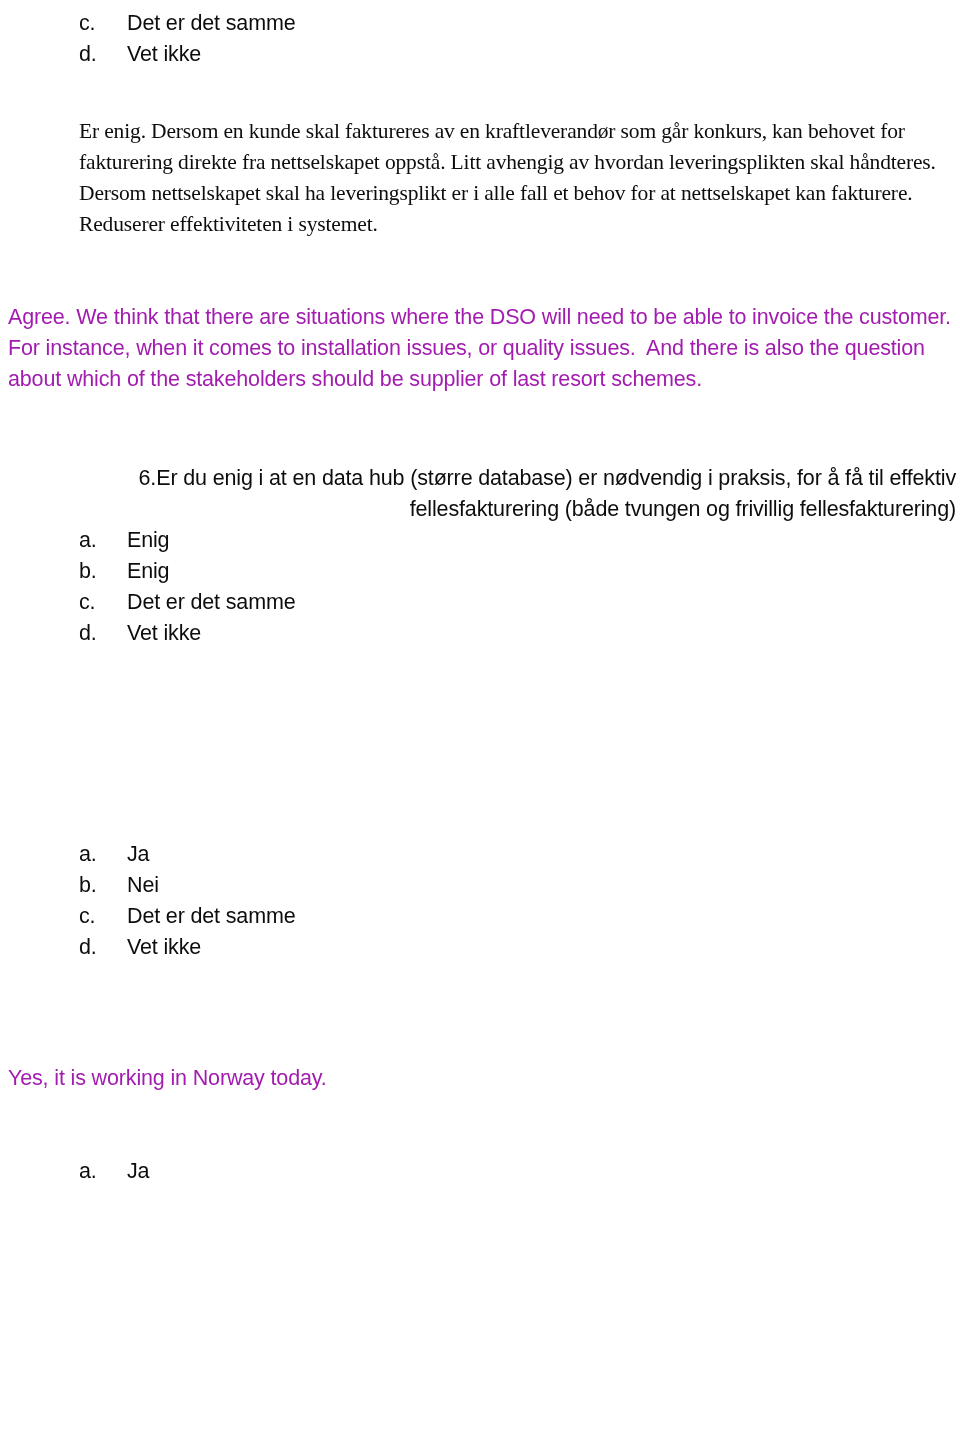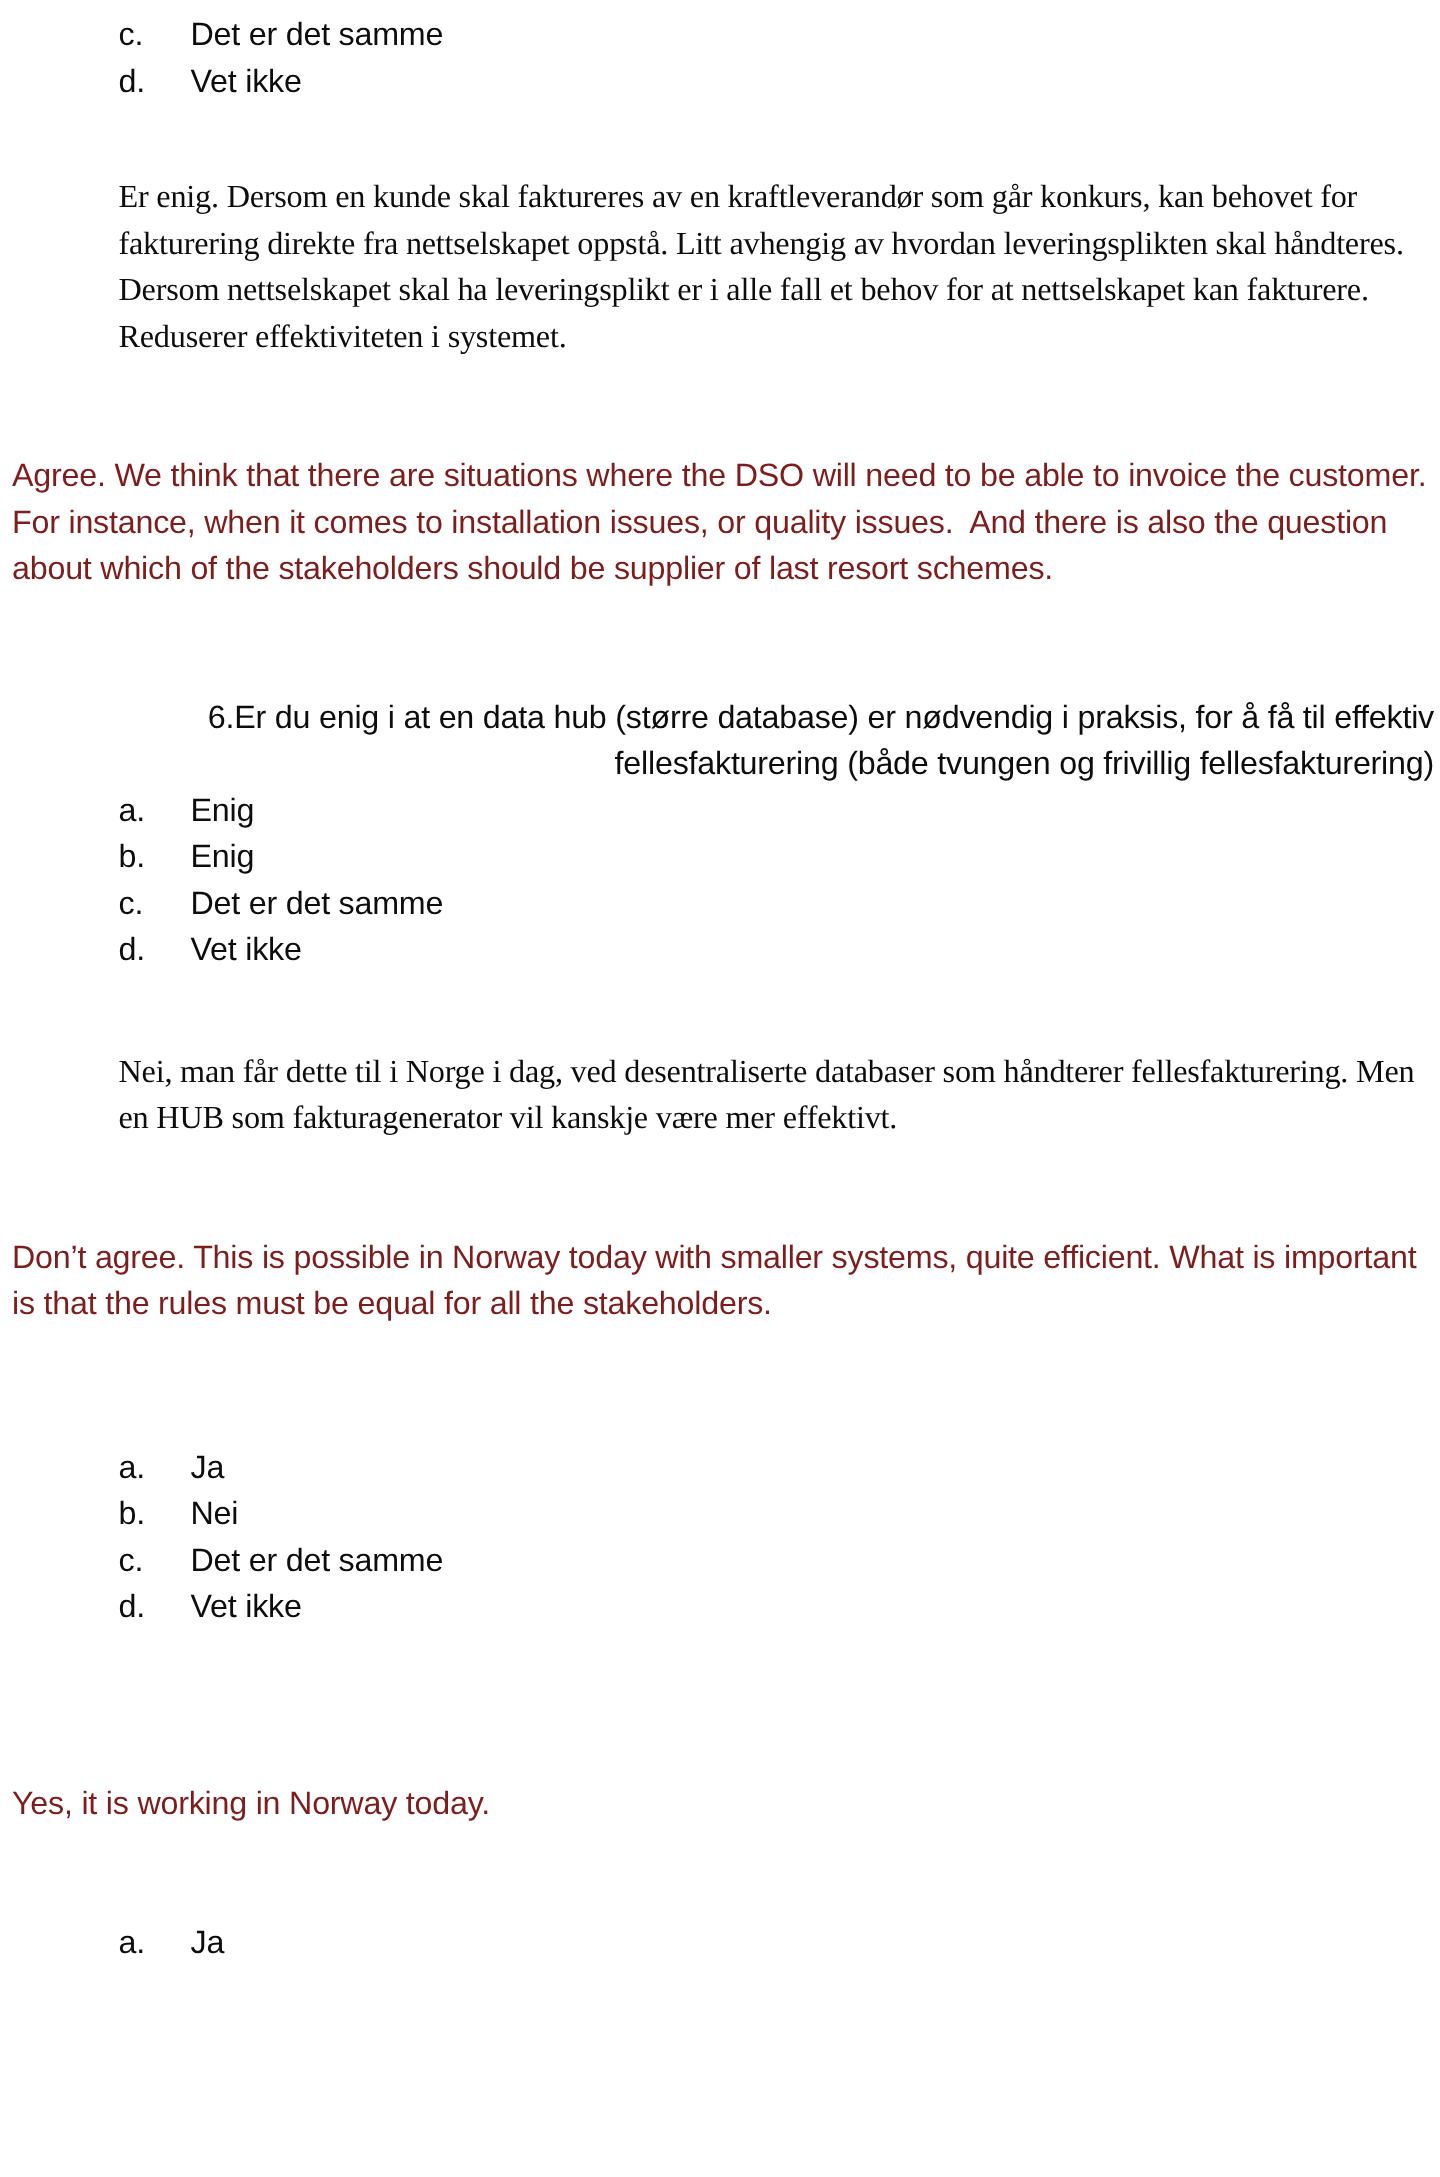--- a/index.html
+++ b/index.html
@@ -28,21 +28,21 @@
 
   
   .txt {
     font-size: 21.5px;
     line-height: 31px;
     letter-spacing: -0.15px;
     white-space: pre-wrap;
   }
 
   .black { color: #0d0d0d; }
-  .red   { color: #7f1d1d; }
+  .red   { color: #a21caf; }
 
   
   .para-indent {
     margin: 0;
     padding: 0 6px 0 79px;
     text-indent: 0;
     font-family: Liberation Serif, serif;
   }
 
   
@@ -128,25 +128,23 @@
     <span class="letter">c.</span>
     <span class="otext">Det er det samme</span>
   </div>
   <div class="opt txt black">
     <span class="letter">d.</span>
     <span class="otext">Vet ikke</span>
   </div>
 
   <div class="sp-50"></div>
 
-  <p class="txt black para-indent">Nei, man får dette til i Norge i dag, ved desentraliserte databaser som håndterer fellesfakturering. Men en HUB som fakturagenerator vil kanskje være mer effektivt.</p>
 
   <div class="sp-62"></div>
 
-  <p class="txt red para-full">Don’t agree. This is possible in Norway today with smaller systems, quite efficient. What is important is that the rules must be equal for all the stakeholders.</p>
 
   <div class="sp-78"></div>
 
 
   <div class="opt txt black">
     <span class="letter">a.</span>
     <span class="otext">Ja</span>
   </div>
   <div class="opt txt black">
     <span class="letter">b.</span>

